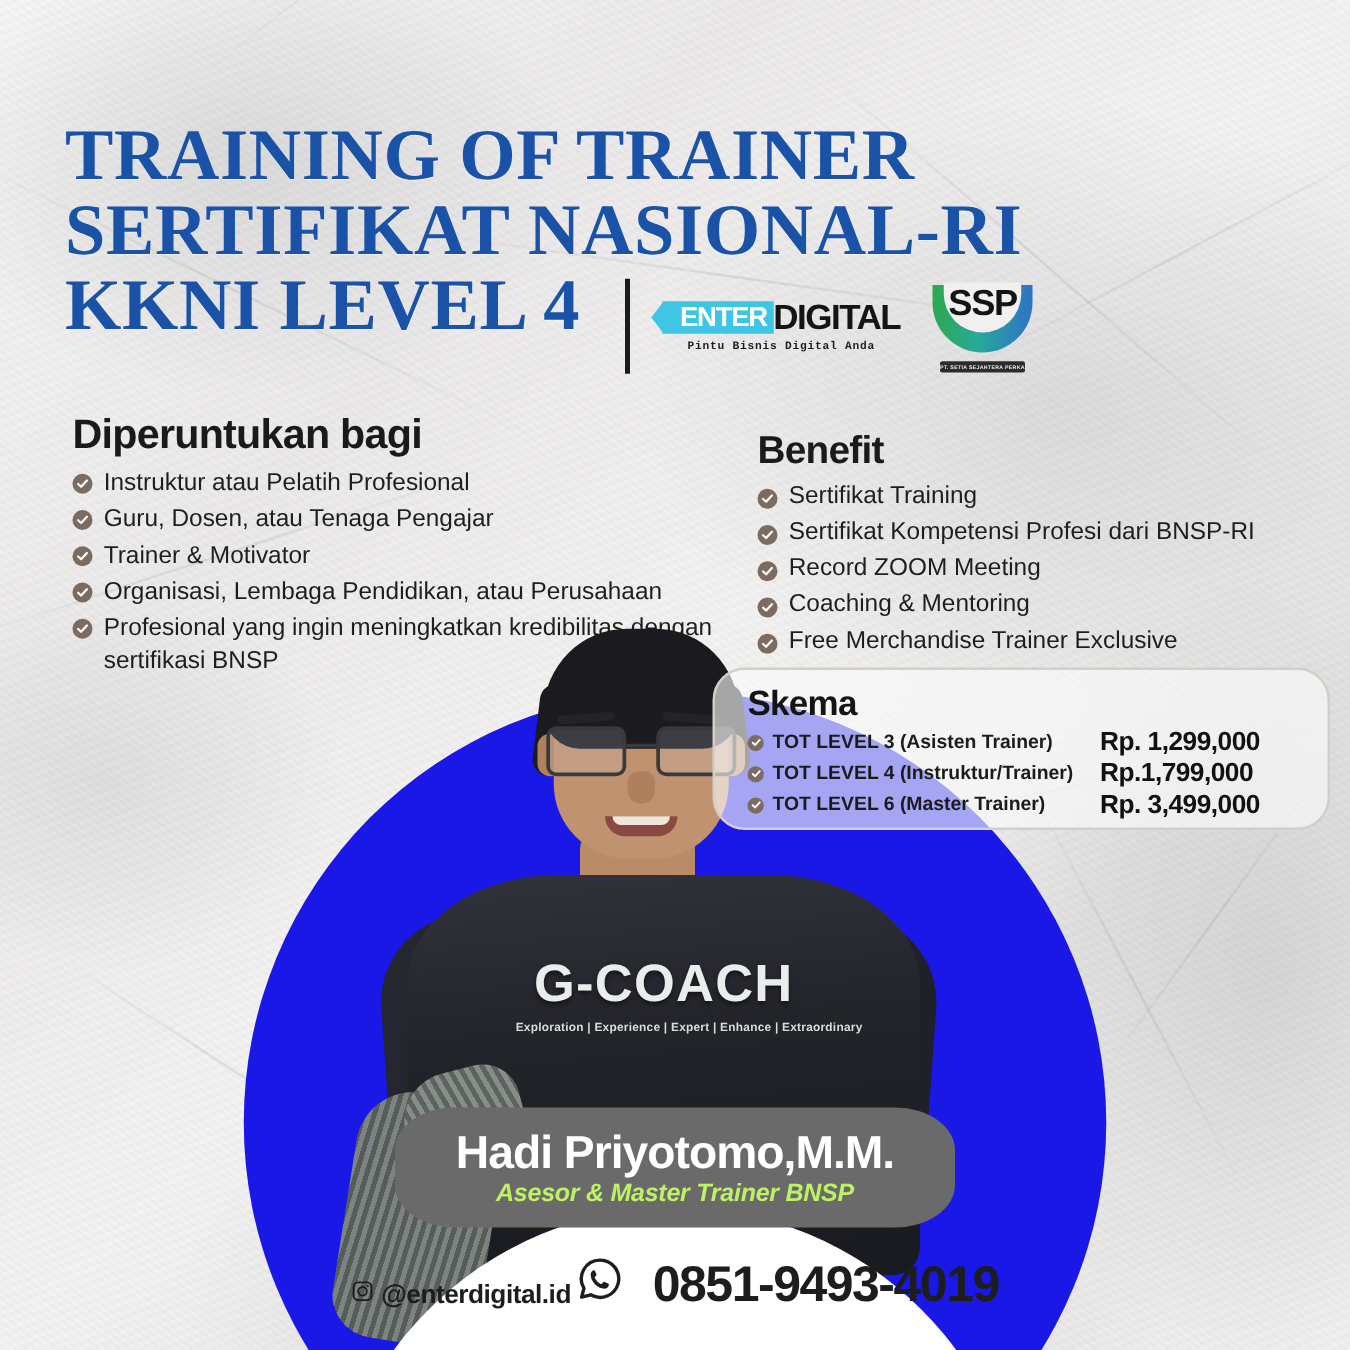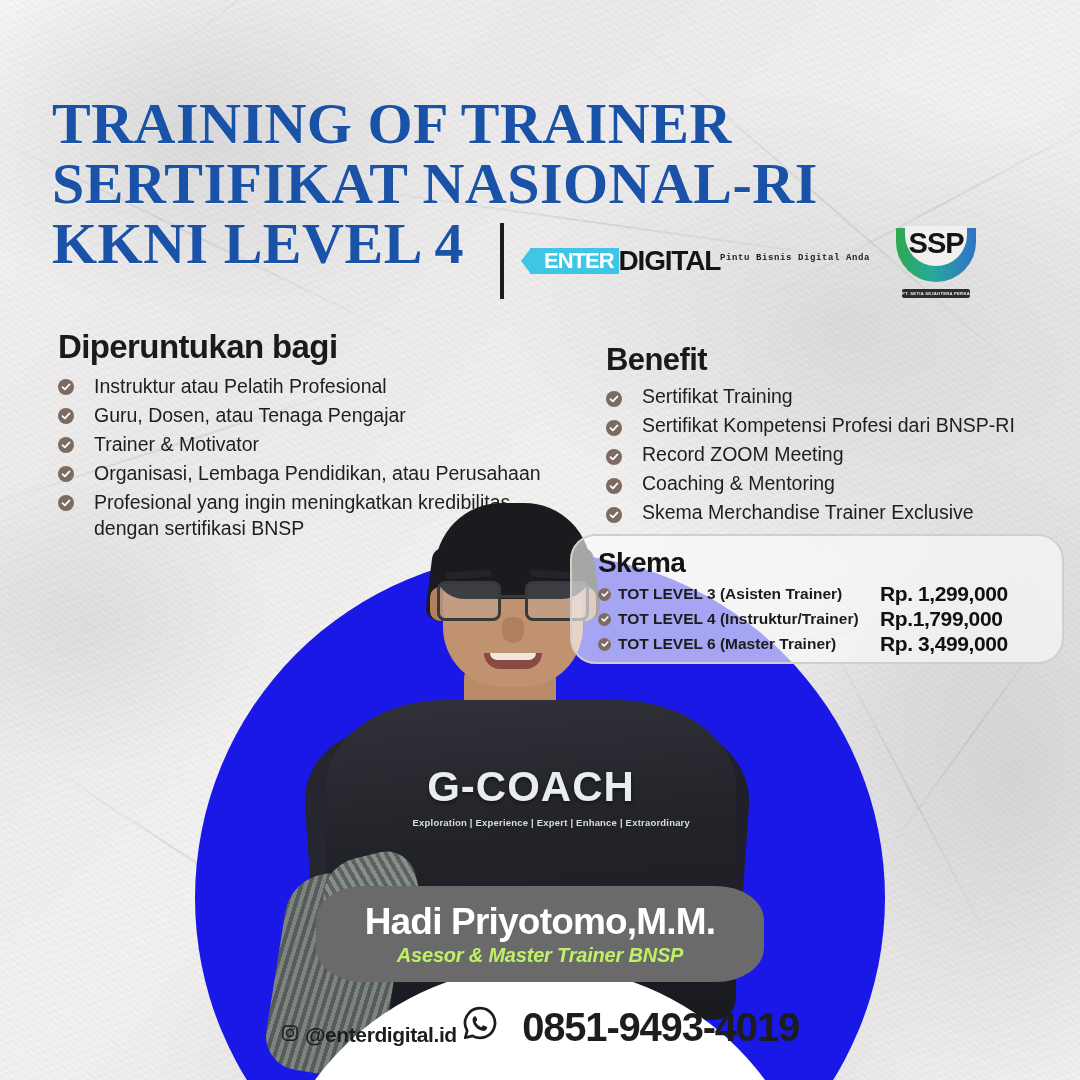--- a/index.html
+++ b/index.html
@@ -70,21 +70,21 @@
   .headline div { white-space:nowrap; }
 
   
   .logo-strip {
     position:absolute; left:500px; top:218px;
     display:flex; align-items:center; gap:26px;
     height:86px;
   }
   .logo-divider { width:4px; height:76px; background:#1b1b1b; }
 
-  .enterdigital { display:flex; flex-direction:row; }
+  .enterdigital { display:flex; flex-direction:column; align-items:center; }
   .ed-row { display:flex; align-items:center; }
   .ed-enter {
     position:relative;
     background:#3fc6e6; color:#ffffff;
     font-family:"Liberation Sans", sans-serif;
     font-weight:700; font-size:22px; letter-spacing:-1px;
     padding:2px 5px 2px 14px;
     line-height:22px;
   }
   .ed-enter::before {
@@ -129,21 +129,21 @@
     white-space:nowrap; overflow:hidden;
   }
 
   
   .sec-title {
     font-weight:700; color:#1a1a1a;
     letter-spacing:-.6px;
   }
   .bullet-list { list-style:none; }
   .bullet-list li {
-    display:flex; align-items:flex-start; gap:20px;
+    display:flex; align-items:flex-start; gap:9px;
     color:#1e1e1e;
   }
   .chk {
     flex:0 0 auto;
     width:16px; height:16px; border-radius:50%;
     background:#7b6b61;
     display:flex; align-items:center; justify-content:center;
     margin-top:5px;
   }
   .chk svg { display:block; }
@@ -401,21 +401,21 @@
             </svg>
           </span>
         <span>Coaching &amp; Mentoring</span>
       </li>
       <li>
         <span class="chk">
             <svg width="10" height="10" viewBox="0 0 10 10">
               <path d="M1.5 5.2 L3.9 7.4 L8.5 2.4" stroke="#fff" stroke-width="1.8" fill="none" stroke-linecap="round" stroke-linejoin="round"></path>
             </svg>
           </span>
-        <span>Skema Merchandise Trainer Exclusive</span>
+        <span>Free Merchandise Trainer Exclusive</span>
       </li>
     </ul>
   </div>
 
   <div class="photo">
     <div class="ph neck"></div>
     <div class="ph shoulderL"></div>
     <div class="ph shoulderR"></div>
     <div class="ph shirt"></div>
     <div class="ph gcoach">G-COACH</div>

